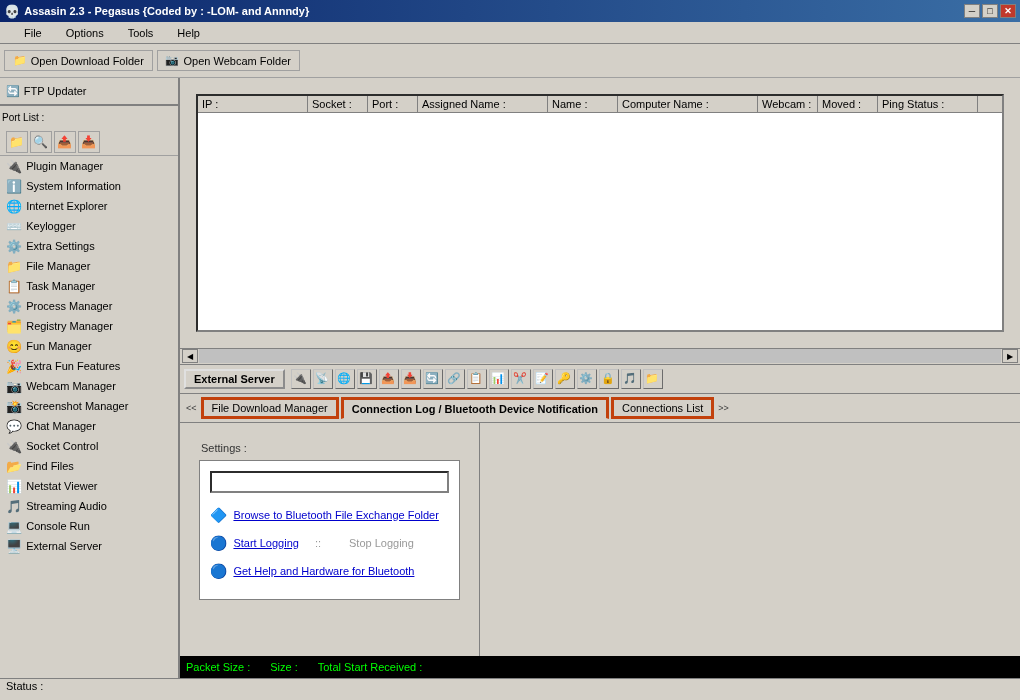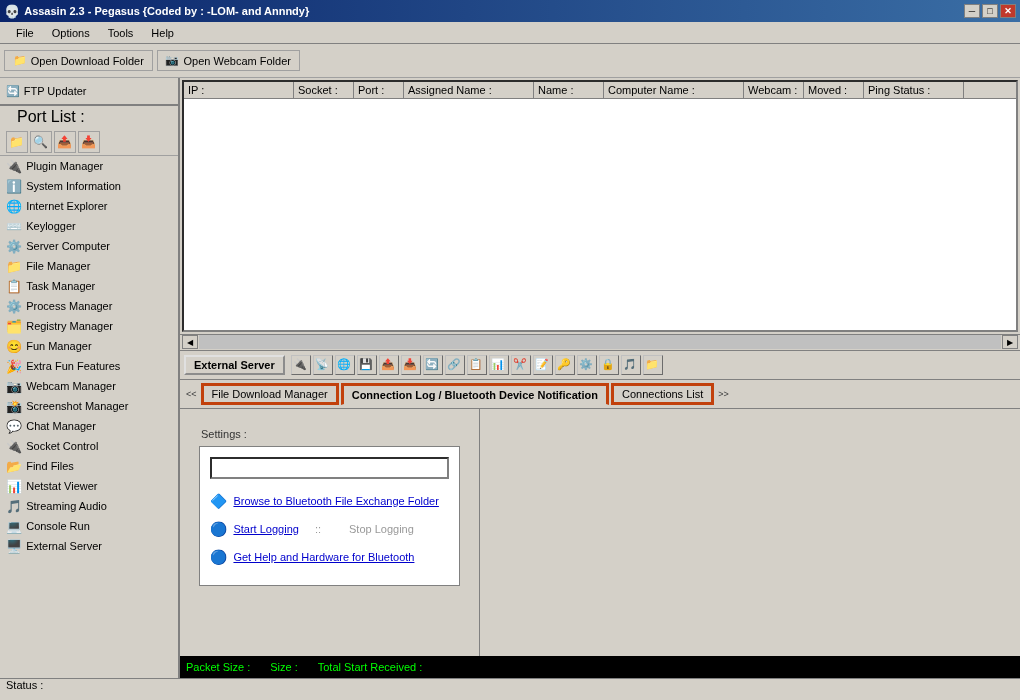--- a/index.html
+++ b/index.html
@@ -29,23 +29,23 @@
       color: black;
     }
     .title-btn.close-btn { background: #c0392b; color: white; }
 
     
     #menubar {
       background: #d4d0c8;
       height: 22px;
       display: flex;
       align-items: center;
-      padding: 0 8px;
+      padding: 0 16px;
       border-bottom: 1px solid #808080;
-      gap: 2px;
+      gap: 8px;
     }
     .menu-item {
       padding: 2px 8px;
       cursor: pointer;
       color: black;
     }
 
     
     #toolbar-row {
       background: #d4d0c8;
@@ -80,22 +80,22 @@
     }
     #ftp-updater {
       background: #d4d0c8;
       border-bottom: 2px solid #808080;
       padding: 4px 6px;
       display: flex; align-items: center; gap: 4px;
       font-size: 11px;
       height: 28px;
     }
     #port-list-header {
-      padding: 4px 17px;
-      font-size: 16px;
+      padding: 4px 2px;
+      font-size: 10px;
       height: 22px;
       display: flex; align-items: center;
     }
     #sidebar-icons {
       display: flex; align-items: center; gap: 2px;
       padding: 2px 6px;
       border-bottom: 1px solid #a0a0a0;
       height: 28px;
     }
     .sidebar-icon-btn {
@@ -126,21 +126,21 @@
       flex-direction: column;
       background: #d4d0c8;
       overflow: hidden;
     }
 
     
     #table-area {
       flex: 1;
       background: white;
       border: 2px inset #808080;
-      margin: 2px;
+      margin: 16px;
       overflow: auto;
     }
     #table-header {
       display: flex;
       background: #d4d0c8;
       border-bottom: 1px solid #808080;
       font-size: 11px;
     }
     .th-cell {
       border-right: 1px solid #808080;
@@ -290,21 +290,21 @@
     #statusbar-main {
       height: 22px;
       background: black;
       display: flex; align-items: center;
       padding: 0 6px;
     }
     #statusbar-bottom {
       height: 14px;
       background: #d4d0c8;
       border-top: 1px solid #808080;
-      display: flex; 
+      display: flex; align-items: center;
       padding: 0 6px;
       font-size: 11px;
     }
     .status-green { color: #00ff00; font-size: 11px; margin-right: 20px; }
 
     
     .win-icon { font-size: 13px; }
   </style>
 </head>
 <body>
@@ -367,21 +367,21 @@
         <div class="sidebar-item">
           <span class="sidebar-item-icon">🌐</span>
           <span>Internet Explorer</span>
         </div>
         <div class="sidebar-item">
           <span class="sidebar-item-icon">⌨️</span>
           <span>Keylogger</span>
         </div>
         <div class="sidebar-item">
           <span class="sidebar-item-icon">⚙️</span>
-          <span>Server Computer</span>
+          <span>Extra Settings</span>
         </div>
         <div class="sidebar-item">
           <span class="sidebar-item-icon">📁</span>
           <span>File Manager</span>
         </div>
         <div class="sidebar-item">
           <span class="sidebar-item-icon">📋</span>
           <span>Task Manager</span>
         </div>
         <div class="sidebar-item">

